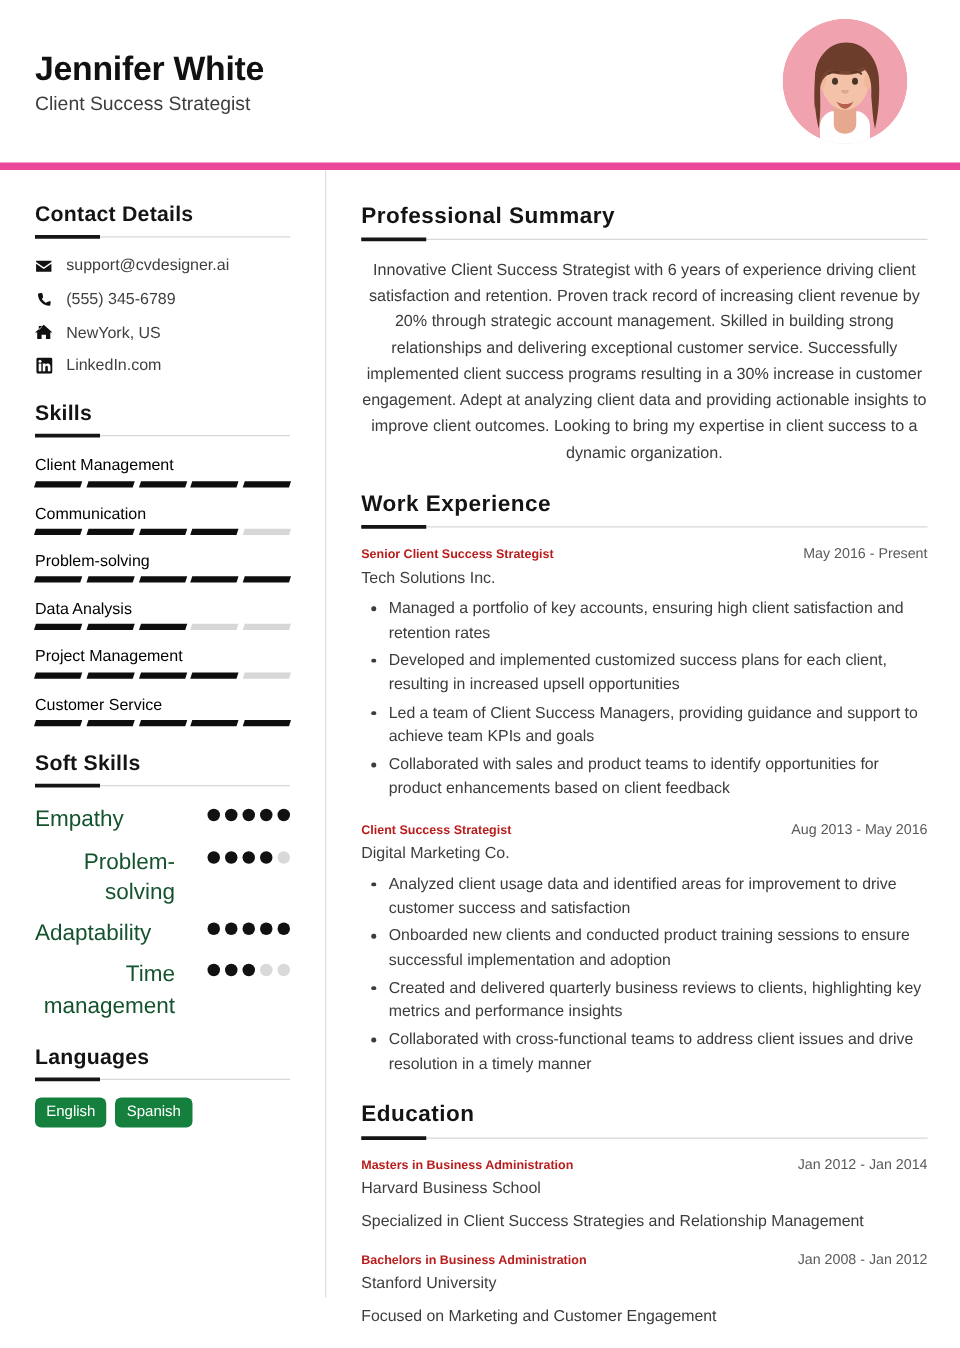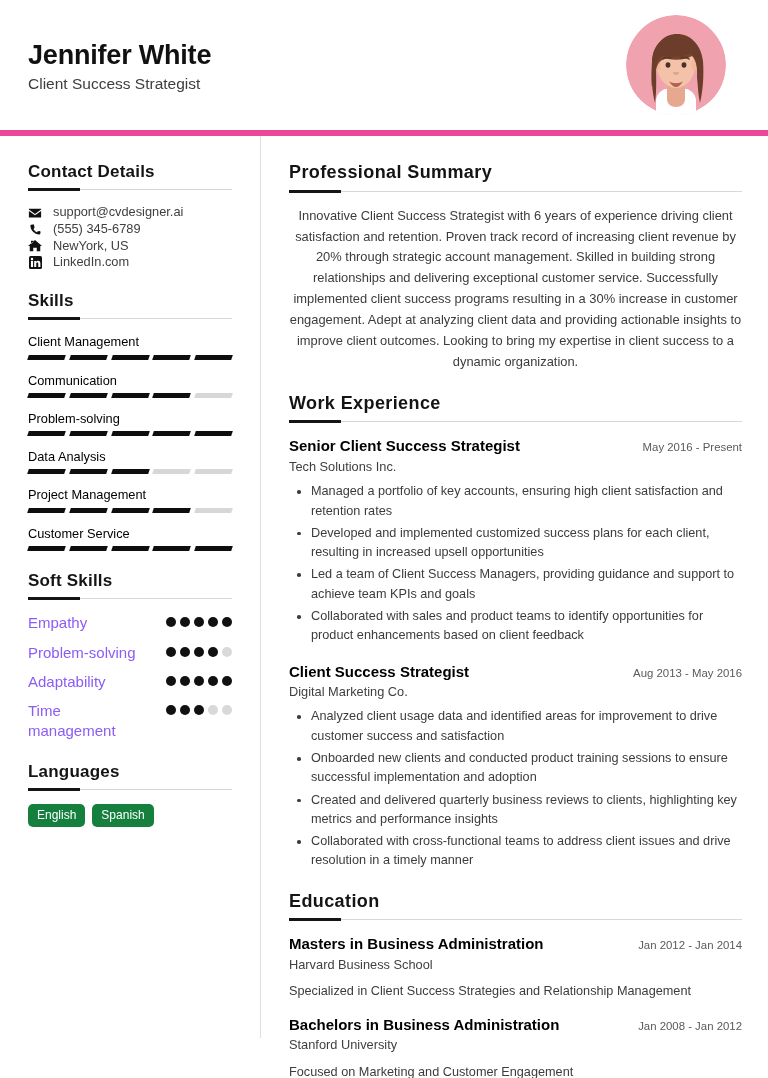--- a/index.html
+++ b/index.html
@@ -58,21 +58,21 @@
   .sec-rule {
     position: relative; height: 1px; background: #d8d8d8; width: 100%;
     margin-bottom: 14px;
   }
   .sec-rule::before {
     content: ""; position: absolute; left: 0; top: -1px;
     width: 52px; height: 3px; background: #151515;
   }
 
   
-  .contact-list { display: flex; flex-direction: column; }
+  .contact-list { display: flex; flex-direction: column; gap: 10px; }
   .contact-row { display: flex; align-items: center; gap: 11px; }
   .contact-ico {
     width: 14px; height: 14px; flex: none;
     display: flex; align-items: center; justify-content: center; color: #111;
   }
   .contact-ico svg { display: block; }
   .contact-val { font-size: 12.8px; color: #3f3f3f; line-height: 1.3; }
 
   
   .skill-block { margin-bottom: 1px; }
@@ -82,21 +82,21 @@
     flex: 1; height: 5px; background: #d7d7d7;
     transform: skewX(-18deg);
   }
   .bar-seg.on { background: #0e0e0e; }
 
   
   .soft-row {
     display: flex; align-items: flex-start; justify-content: space-between;
     gap: 8px; margin-bottom: 9px;
   }
-  .soft-name { font-size: 15px; color: #8b5cf6; line-height: 1.35; max-width: 112px; }
+  .soft-name { font-size: 18px; color: #14532d; line-height: 1.35; max-width: 112px; text-align: right; }
   .dots { display: flex; gap: 4px; padding-top: 4px; flex: none; }
   .dot { width: 10px; height: 10px; border-radius: 50%; background: #d9d9d9; }
   .dot.on { background: #111; }
 
   
   .lang-wrap { display: flex; flex-wrap: wrap; gap: 7px; }
   .lang-badge {
     background: #15803d; color: #fff; font-size: 12px;
     padding: 4px 9px 5px; border-radius: 5px; line-height: 1.2;
   }
@@ -104,21 +104,21 @@
   
   .summary-text {
     font-size: 12.9px; line-height: 1.62; color: #3c3c3c; text-align: center;
   }
   .entry { margin-bottom: 16px; }
   .entry:last-child { margin-bottom: 6px; }
   .entry-head {
     display: flex; align-items: baseline; justify-content: space-between; gap: 14px;
   }
   .entry-title {
-    font-size: 15px; font-weight: bold; color: #000000; line-height: 1.35;
+    font-size: 10px; font-weight: bold; color: #b91c1c; line-height: 1.35;
   }
   .entry-date {
     font-size: 11.4px; color: #5a5a5a; flex: none; line-height: 1.35; white-space: nowrap;
   }
   .entry-sub { font-size: 12.8px; color: #3f3f3f; line-height: 1.45; margin-top: 1px; }
   .bullets { list-style: none; margin-top: 6px; }
   .bullets li {
     position: relative; padding-left: 22px; font-size: 12.7px;
     line-height: 1.52; color: #3c3c3c; margin-bottom: 3px;
   }

